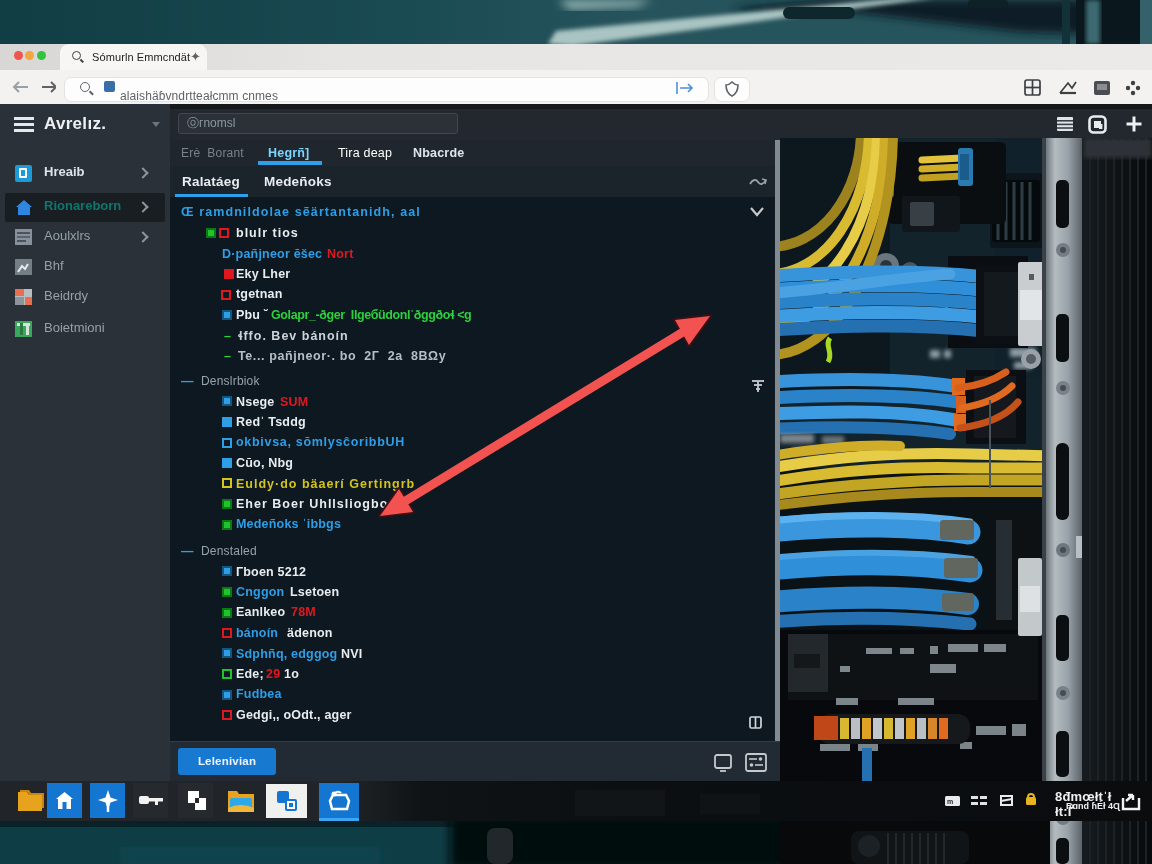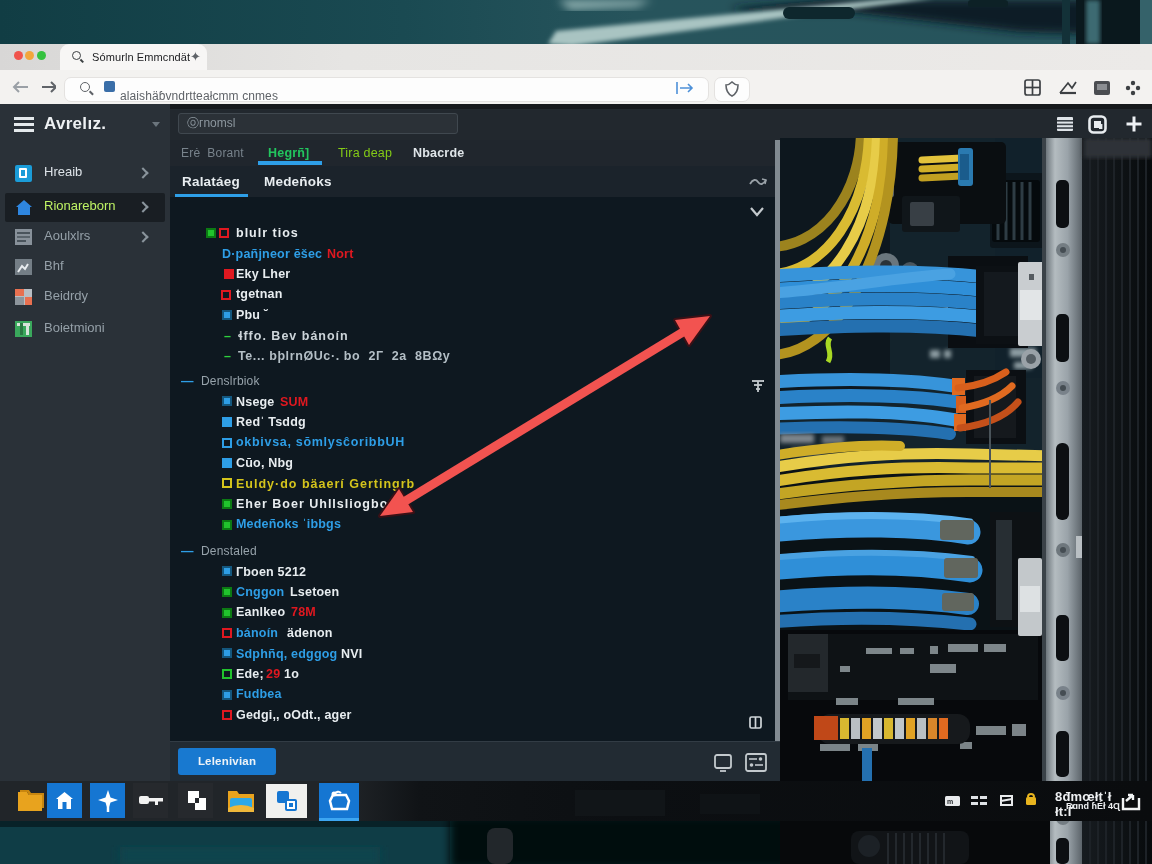--- a/index.html
+++ b/index.html
@@ -2,21 +2,21 @@
 <html><head><meta charset="utf-8"><style>
 *{margin:0;padding:0;box-sizing:border-box}
 html,body{width:1152px;height:864px;overflow:hidden;background:#0a0f13;font-family:"Liberation Sans",sans-serif}
 .abs{position:absolute}
 #page{position:relative;width:1152px;height:864px}
 .t{position:absolute;font-weight:700;font-size:12.5px;line-height:20px;white-space:pre;letter-spacing:0.2px}
 .b{color:#2e9ee6}.w{color:#e8edf0}.r{color:#df1820}.g{color:#2ecf3e}.y{color:#d4c41c}
 .gy{color:#97a3ab;font-weight:400;font-size:12px}.lg{color:#b4bfc6}.lw{color:#ccd4d9}.bb{color:#2e9ee6}
 .sq{position:absolute;width:10px;height:10px}
 .ls11{letter-spacing:1.1px}.ls1{letter-spacing:1px}.ls07{letter-spacing:0.7px}.ls06{letter-spacing:0.6px}.lsm{letter-spacing:-0.4px}
-.mi{position:absolute;left:44px;font-size:13px;font-weight:400;color:#dde3e8}
+.mi{position:absolute;left:44px;font-size:13px;font-weight:700;color:#dde3e8}
 .mg{color:#95a0a8;font-weight:400}
 .chev{position:absolute;left:139px;width:8px;height:8px;border-right:2px solid #8a949c;border-top:2px solid #8a949c;transform:rotate(45deg)}
 </style></head><body>
 <div id="page">
 <svg class="abs" style="left:0;top:0" width="1152" height="44" viewBox="0 0 1152 44">
 <defs>
         <filter id="wb">
           <feGaussianBlur stdDeviation="4"></feGaussianBlur>
         </filter>
 <filter id="wb2">
@@ -112,48 +112,50 @@
         <rect x="43" y="10" width="3.4" height="5" fill="#e8ecef"></rect>
       </g>
 <g stroke="#eef1f4" stroke-width="3">
         <line x1="78" y1="2.5" x2="78" y2="17.5"></line>
         <line x1="70.5" y1="10" x2="85.5" y2="10"></line>
       </g>
 </svg>
 <div class="abs" style="left:0;top:104px;width:1152px;height:5px;background:#16191c"></div>
 <div class="abs" style="left:170px;top:140px;width:610px;height:26px;background:#20262d"></div>
 <div class="t" style="left:181px;top:143px;color:#78838c;font-weight:400;font-size:12px">Erė  Borant</div>
-<div class="t" style="left:268px;top:143px;color:#22c55e;font-size:12.5px">Hegrñ]</div>
+<div class="t" style="left:268px;top:143px;color:#7dd3fc;font-size:12.5px">Hegrñ]</div>
 <div class="abs" style="left:258px;top:161px;width:64px;height:3.5px;background:#2e9fe8"></div>
-<div class="t" style="left:338px;top:143px;color:#84cc16;font-weight:400;font-size:12.5px">Tira deap</div>
+<div class="t" style="left:338px;top:143px;color:#ffffff;font-weight:400;font-size:12.5px">Tira deap</div>
 <div class="t" style="left:413px;top:143px;color:#dfe5e9;font-size:12.5px">Nbacrde</div>
 <div class="abs" style="left:170px;top:166px;width:610px;height:31px;background:#1b232b"></div>
 <div class="t" style="left:182px;top:172px;color:#e8edf0;font-size:13.5px">Ralatáeg</div>
 <div class="abs" style="left:175px;top:193.5px;width:73px;height:3.5px;background:#2e9fe8"></div>
 <div class="t" style="left:264px;top:172px;color:#e8edf0;font-size:13.5px">Medeñoks</div>
 <svg class="abs" style="left:749px;top:177px" width="18" height="10" viewBox="0 0 18 10">
       <path d="M1,7 C4,2 7,2 9,5 C11,8 14,8 17,3" stroke="#9aa2a8" stroke-width="1.8" fill="none"></path>
       <path d="M13,2 L17,3 L16,7" stroke="#9aa2a8" stroke-width="1.5" fill="none"></path>
     </svg>
 <div class="abs" style="left:170px;top:197px;width:610px;height:544px;background:#0e1820"></div>
+<div class="t b ls11" style="left:181px;top:202px">Œ ramdnildolae sẽärtantanidh, aal</div>
 <div class="sq" style="left:206px;top:228px;background:#21c32d;box-shadow:inset 0 0 0 2px #0c7a14;"></div>
 <div class="sq" style="left:219px;top:228px;border:2px solid #df1820;"></div>
 <div class="t w ls1" style="left:236px;top:223px">blulr tios</div>
 <div class="t b" style="left:222px;top:244px">D·pañjneor ēšec</div>
 <div class="t r" style="left:327px;top:244px">Nort</div>
 <div class="sq" style="left:224px;top:269px;background:#df1820;"></div>
 <div class="t w" style="left:236px;top:264px">Eky Lher</div>
 <div class="sq" style="left:221px;top:290px;border:2px solid #df1820;"></div>
 <div class="t w" style="left:236px;top:284px">tgetnan</div>
 <div class="sq" style="left:222px;top:310px;background:#2e9ee6;box-shadow:inset 0 0 0 2px #14577e;"></div>
 <div class="t w" style="left:236px;top:305px">Pbu ˘</div>
+<div class="t g lsm" style="left:271px;top:305px">Golapr_-ðger  Ilgeбüdonlˈðggðoɬ &lt;g</div>
 <div class="t g" style="left:224px;top:326px">–</div>
 <div class="t lw ls1" style="left:238px;top:326px">ɬffo. Bev bánoín</div>
 <div class="t g" style="left:224px;top:346px">–</div>
-<div class="t lg ls06" style="left:238px;top:346px">Te... bþlrnØUc·. bo  2Г  2a  8BΩy</div>
+<div class="t lg ls06" style="left:238px;top:346px">Te... pañjneor·. bo  2Г  2a  8BΩy</div>
 <div class="t bb" style="left:181px;top:371px">—</div>
 <div class="t gy" style="left:201px;top:371px">Denslrbiok</div>
 <div class="sq" style="left:222px;top:396px;background:#2e9ee6;box-shadow:inset 0 0 0 2px #14577e;"></div>
 <div class="t w" style="left:236px;top:392px">Nsege</div>
 <div class="t r" style="left:280px;top:392px">SUM</div>
 <div class="sq" style="left:222px;top:417px;background:#2e9ee6;"></div>
 <div class="t w" style="left:236px;top:412px">Redˈ Tsddg</div>
 <div class="sq" style="left:222px;top:438px;border:2px solid #2e9ee6;"></div>
 <div class="t b ls07" style="left:236px;top:432px">okbivsa, sōmlysĉoribbUH</div>
 <div class="sq" style="left:222px;top:458px;background:#2e9ee6;"></div>
@@ -238,21 +240,21 @@
 <div class="abs" style="left:44px;top:114px;font-size:17px;font-weight:700;color:#eef1f3;letter-spacing:0.3px">Avrelız.</div>
 <div class="abs" style="left:152px;top:122px;width:0;height:0;border-left:4px solid transparent;border-right:4px solid transparent;border-top:5px solid #6b757d"></div>
 <div class="abs" style="left:5px;top:193px;width:160px;height:29px;background:#191e23;border-radius:2px"></div>
 <div class="abs" style="left:15px;top:165px;width:17px;height:17px;background:#1b9cd8;border-radius:2px"></div>
 <div class="abs" style="left:19px;top:168px;width:8px;height:10px;border:2px solid #fff;border-radius:1px"></div>
 <div class="mi" style="top:164px">Hreaib</div>
 <div class="chev" style="top:169px"></div>
 <svg class="abs" style="left:15px;top:199px" width="18" height="17" viewBox="0 0 18 17">
       <path d="M9,1 L17,8 L15,8 L15,16 L3,16 L3,8 L1,8 Z" fill="#2e86e0"></path>
     </svg>
-<div class="mi" style="top:198px;color:#bef264">Rionareborn</div>
+<div class="mi" style="top:198px;color:#0f766e">Rionareborn</div>
 <div class="chev" style="top:203px"></div>
 <div class="abs" style="left:15px;top:229px;width:17px;height:16px;background:#88919a"></div>
 <div class="abs" style="left:17px;top:232px;width:13px;height:2px;background:#4a545c"></div>
 <div class="abs" style="left:17px;top:236px;width:13px;height:2px;background:#5a646c"></div>
 <div class="abs" style="left:17px;top:240px;width:9px;height:2px;background:#4a545c"></div>
 <div class="mi mg" style="top:228px">Aoulxlrs</div>
 <div class="chev" style="top:233px"></div>
 <div class="abs" style="left:15px;top:259px;width:17px;height:16px;background:#747e86"></div>
 <svg class="abs" style="left:17px;top:262px" width="13" height="11" viewBox="0 0 13 11">
       <path d="M1,10 L5,4 L8,7 L11,2" stroke="#e8ecef" stroke-width="2" fill="none"></path>

